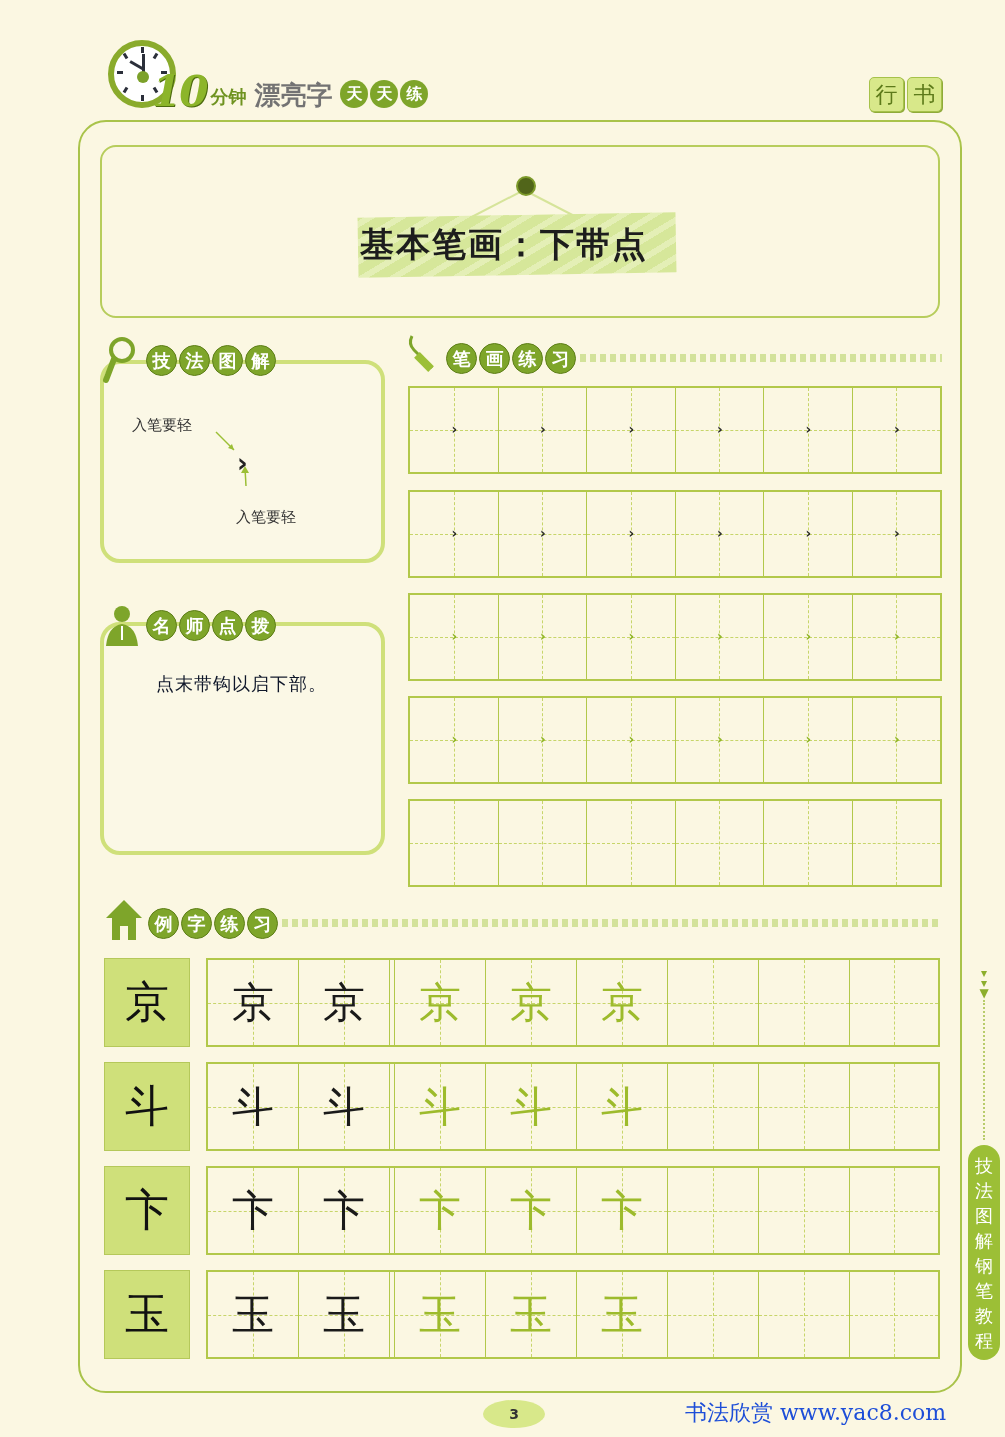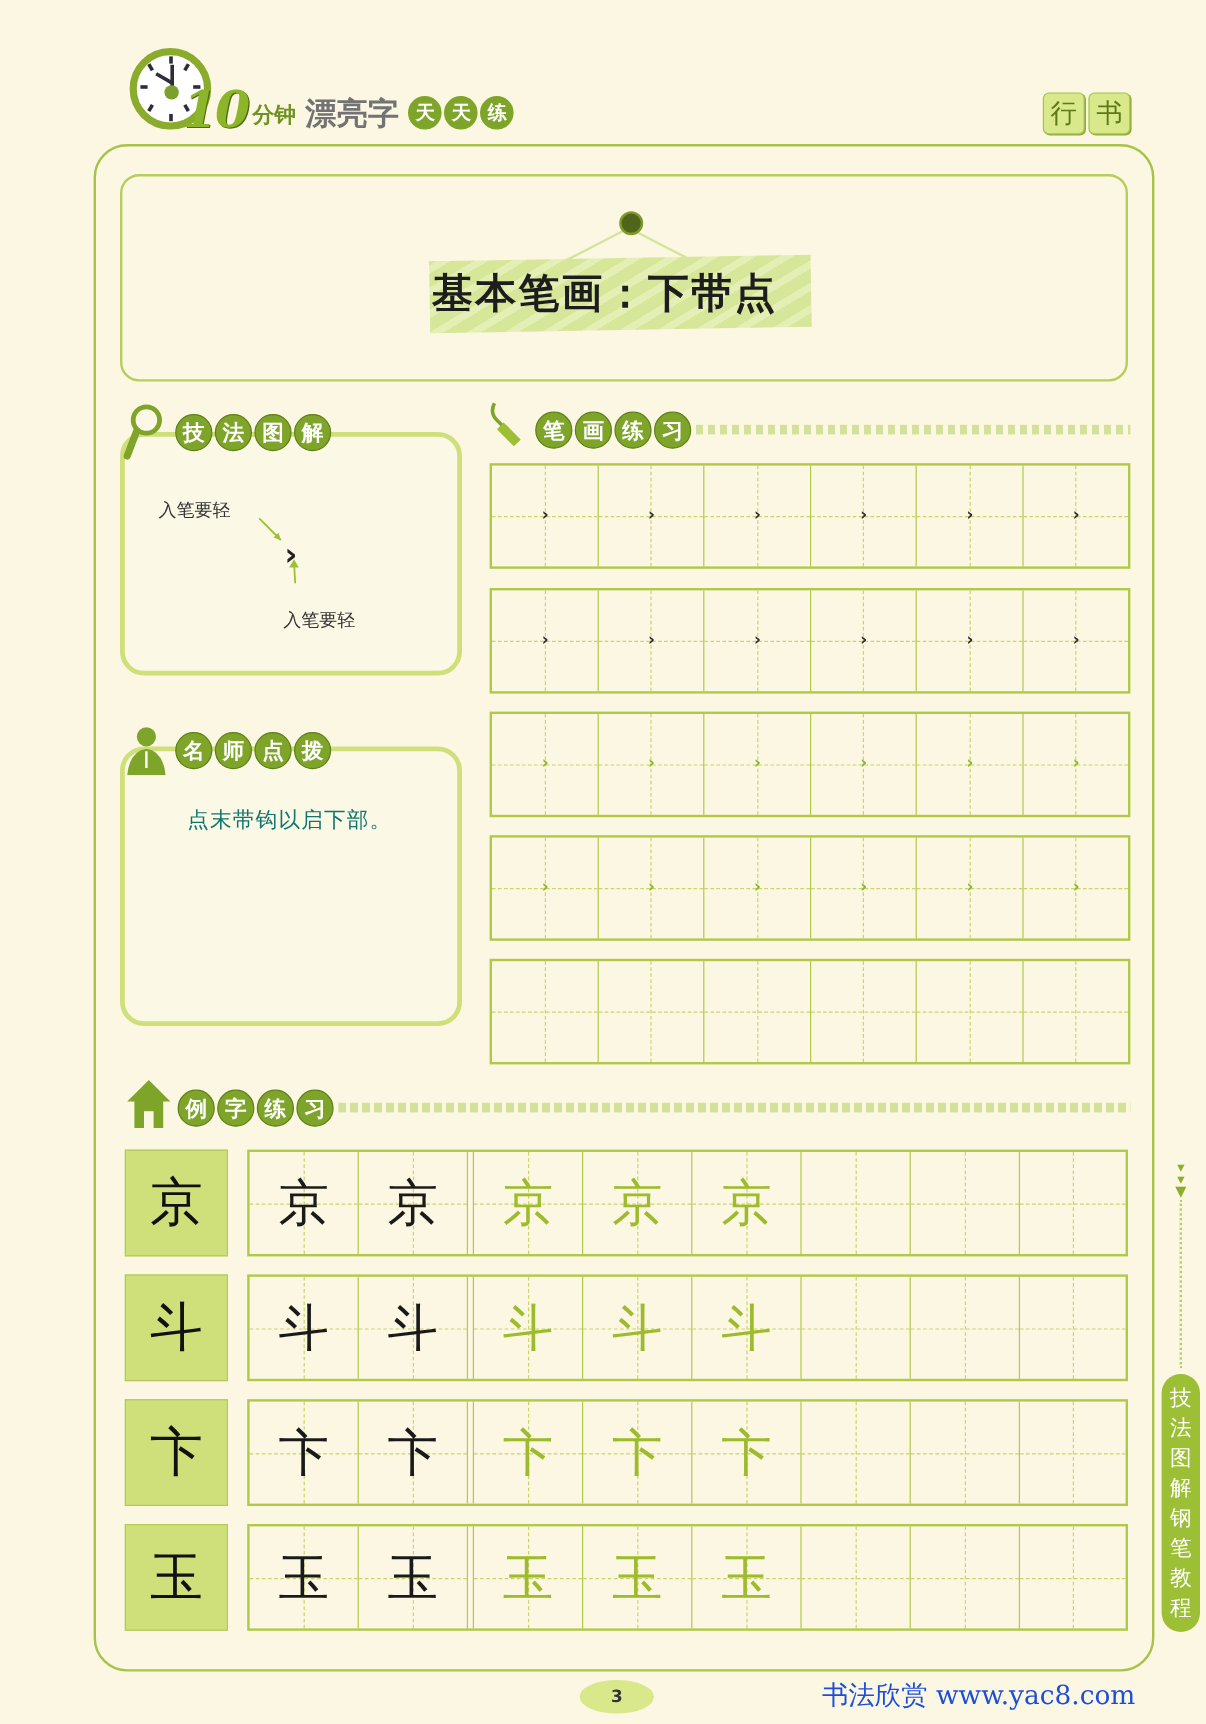--- a/index.html
+++ b/index.html
@@ -46,21 +46,21 @@
   
   .sec-head { display:flex; align-items:center; gap:2px; }
   .sec-head .circ { width:31px; height:31px; border-radius:50%; background:#7ea52a; color:#fff;
     font-size:18px; font-weight:bold; display:flex; align-items:center; justify-content:center;
     border:1px solid #5e7f18; box-sizing:border-box; }
   .deco-line { height:8px; background:repeating-linear-gradient(90deg,#d3e29a 0 6px, transparent 6px 10px); }
 
   .card { border:4px solid #cfe07a; border-radius:20px; box-sizing:border-box; background:#fbf8e6; }
   .diagram-note { font-size:15px; color:#333; }
   .stroke-glyph { font-size:26px; font-weight:bold; color:#222; line-height:1; }
-  .tip-text { font-size:18px; line-height:40px; color:#0f766e; letter-spacing:1px; }
+  .tip-text { font-size:18px; line-height:40px; color:#0f172a; letter-spacing:1px; }
 
   
   .grid-row { position:absolute; left:408px; width:534px; height:88px; border:2px solid #b2c84a; box-sizing:border-box; display:flex; }
   .grid-cell { position:relative; flex:1; border-right:1.5px solid #b2c84a; }
   .grid-cell:last-child { border-right:none; }
   .grid-cell .vdash { position:absolute; left:50%; top:0; bottom:0; border-left:1px dashed #c7d56a; }
   .grid-cell .hdash { position:absolute; top:50%; left:0; right:0; border-top:1px dashed #c7d56a; }
   .grid-cell .mark { position:absolute; left:48%; top:50%; transform:translate(-10%,-55%); font-size:14px; font-weight:bold; }
 
   .ex-row { position:absolute; left:104px; width:836px; height:89px; }

